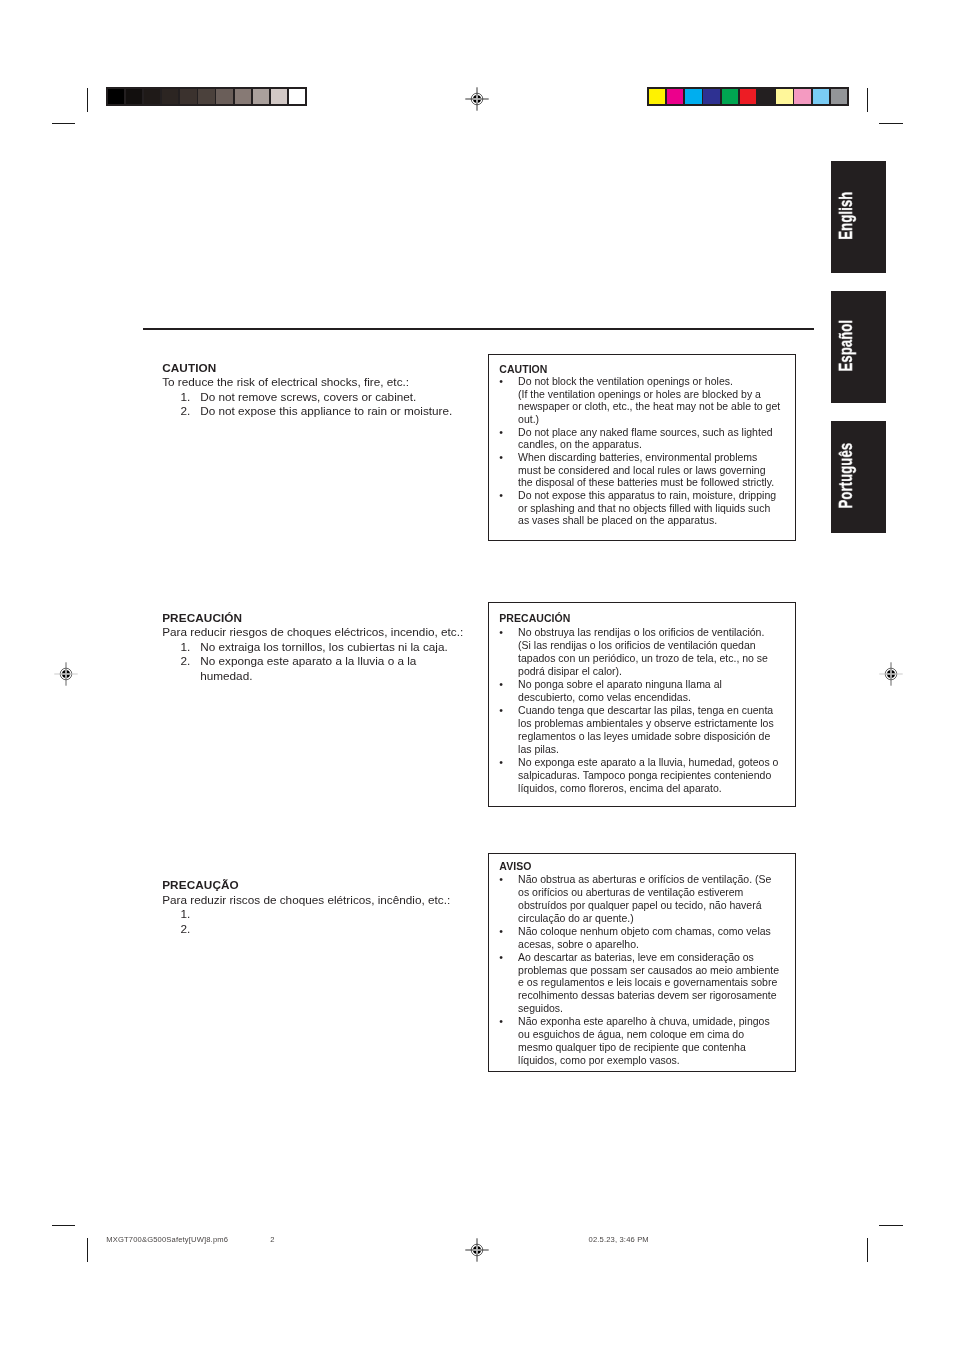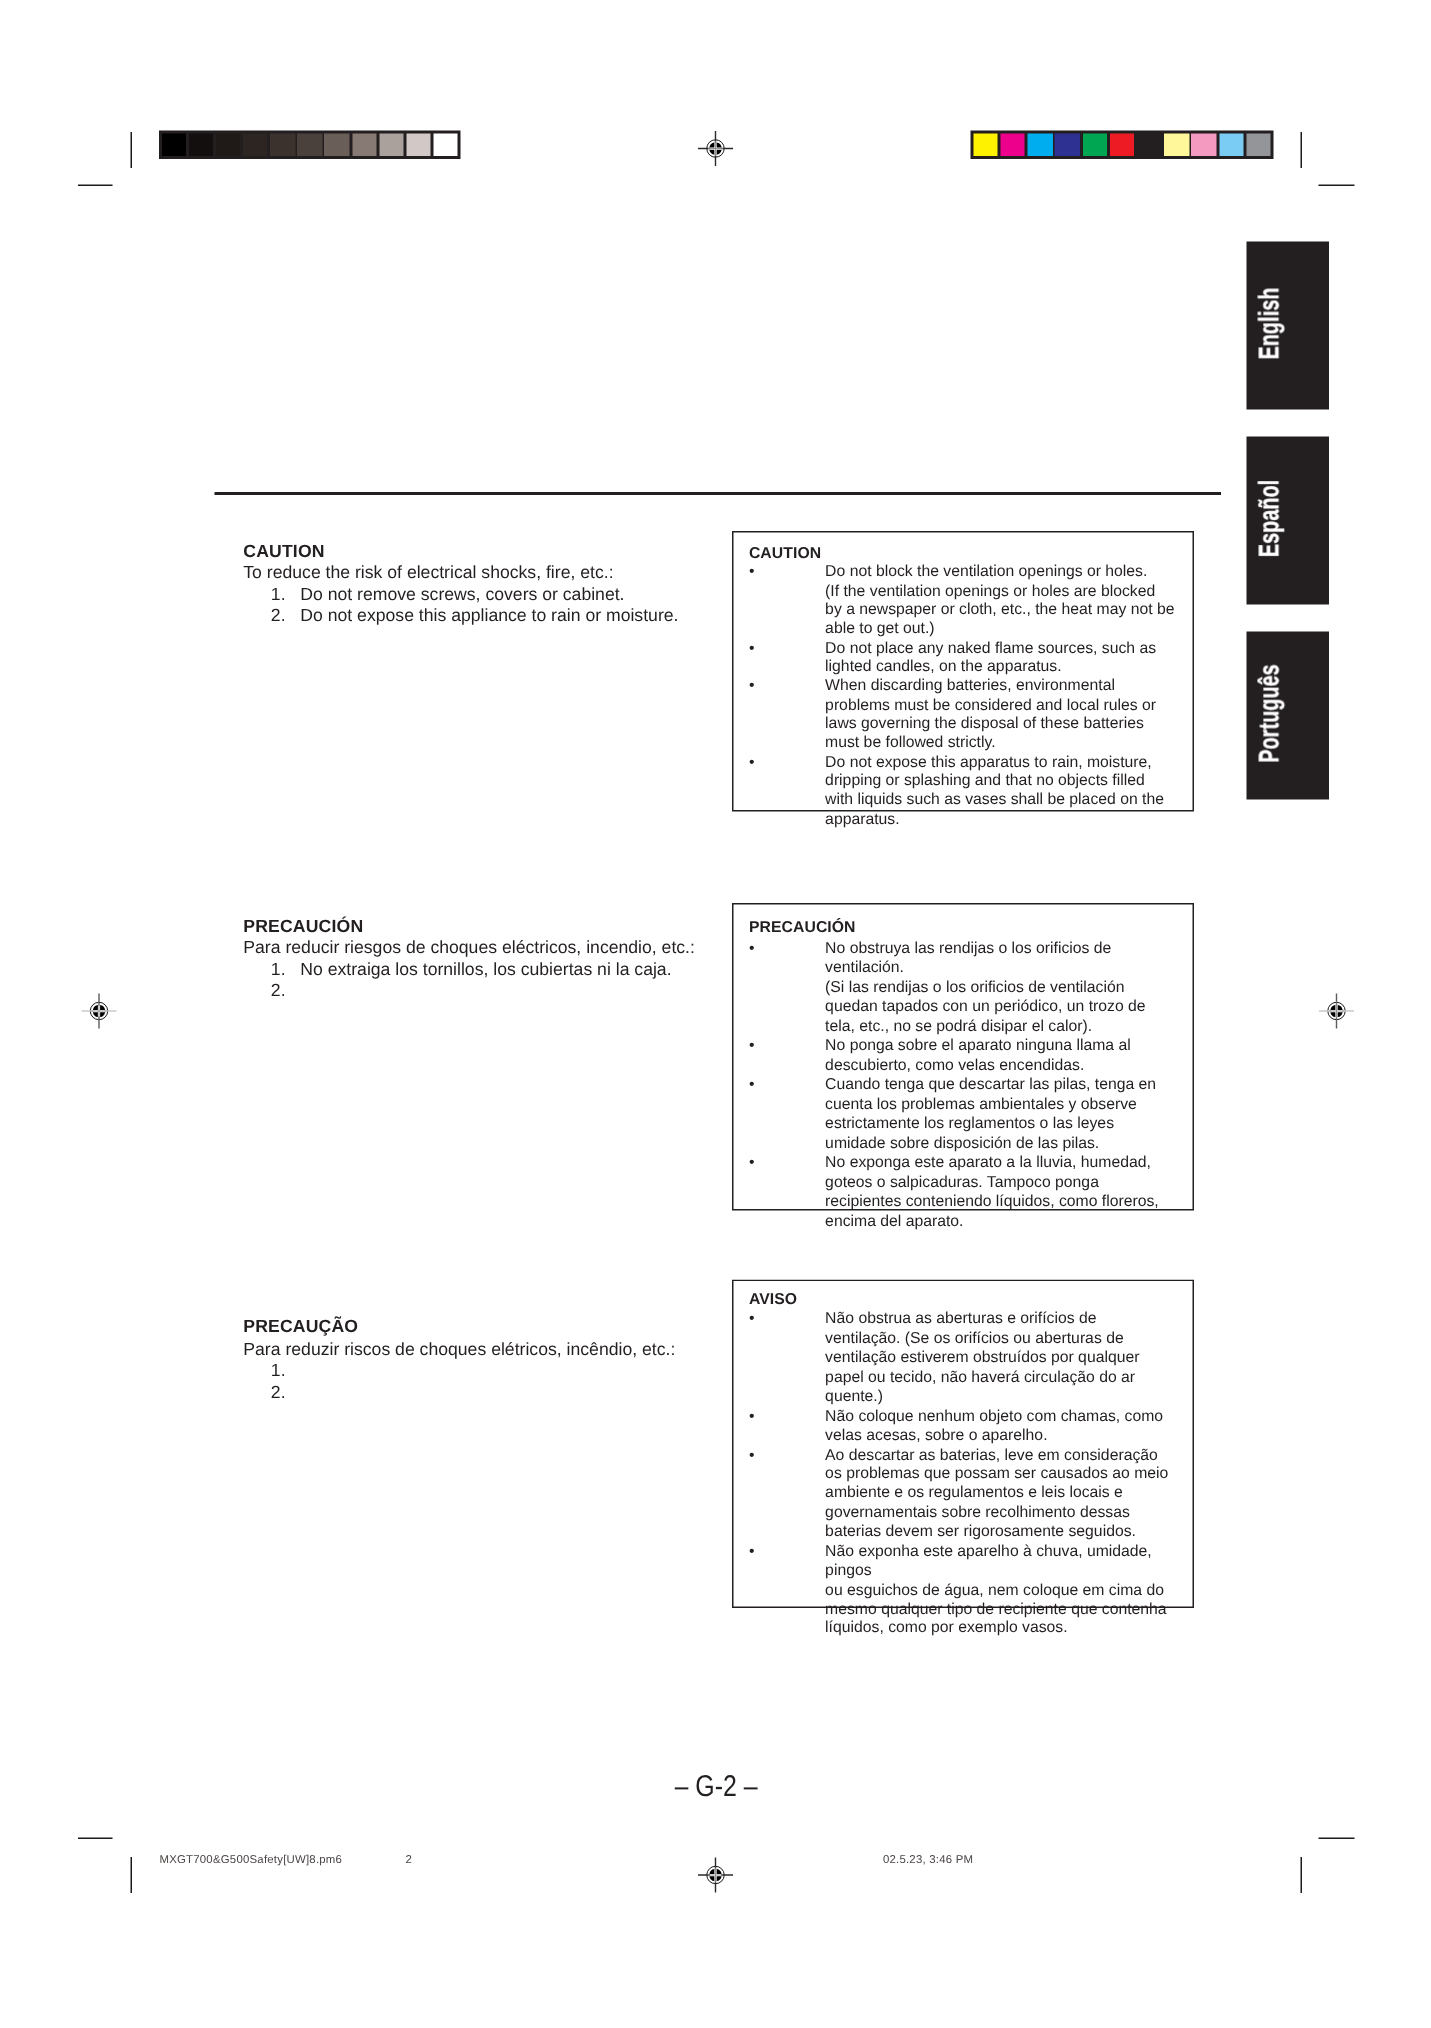--- a/index.html
+++ b/index.html
@@ -31,21 +31,21 @@
   .blk .item{display:flex;}
   .blk .item .n{flex:0 0 38.0px;width:38.0px;text-align:right;padding-right:9.8px;box-sizing:border-box;}
   .blk .item .t{flex:1 1 auto;}
 
   .box{position:absolute;left:488.4px;width:307.6px;border:1.35px solid #231f20;
        box-sizing:border-box;padding:8.8px 12px 6px 9.9px;
        font-size:10.5px;line-height:12.5px;}
   .box .h{font-weight:bold;letter-spacing:0.05px;line-height:12.6px;}
   .box .bullet{display:flex;}
   .box .bullet .b{flex:0 0 18.8px;width:18.8px;font-size:10.5px;line-height:inherit;}
-  .box .bullet .bt{flex:1 1 auto;white-space:pre-wrap;margin-left:32px;}
+  .box .bullet .bt{flex:1 1 auto;white-space:pre-wrap;}
 
   
   .tab{position:absolute;left:831px;width:55px;background:#231f20;}
   .tab .lbl{position:absolute;left:50%;top:50%;
             transform:translate(calc(-50% - 13.1px),calc(-50% - 1.4px)) rotate(-90deg) scaleX(0.70);
             transform-origin:50% 50%;
             white-space:nowrap;color:#ffffff;font-weight:bold;font-size:18.6px;letter-spacing:0.2px;
             -webkit-font-smoothing:antialiased;will-change:transform;backface-visibility:hidden;
             -webkit-text-stroke:0.3px #ffffff;}
 
@@ -177,21 +177,22 @@
       </div>
       <div class="bullet">
         <div class="b">•</div>
         <div class="bt">Do not expose this apparatus to rain, moisture, dripping or splashing and that no objects filled with liquids such as vases shall be placed on the apparatus.</div>
       </div>
     </div>
     <div class="blk" style="top:610.5px">
       <div class="h">PRECAUCIÓN</div>
       <div class="intro">Para reducir riesgos de choques eléctricos, incendio, etc.:</div>
       <div class="item"><div class="n">1.</div><div class="t">No extraiga los tornillos, los cubiertas ni la caja.</div></div>
-      <div class="item"><div class="n">2.</div></div>
+      <div class="item"><div class="n">2.</div><div class="t">No exponga este aparato a la lluvia o a la
+humedad.</div></div>
     </div>
     <div class="box" style="top:602.2px;height:205.0px;padding-top:8.7px;line-height:13.00px">
       <div class="h" style="line-height:13.70px">PRECAUCIÓN</div>
       <div class="bullet">
         <div class="b">•</div>
         <div class="bt">No obstruya las rendijas o los orificios de ventilación.
 (Si las rendijas o los orificios de ventilación quedan tapados con un periódico, un trozo de tela, etc., no se podrá disipar el calor).</div>
       </div>
       <div class="bullet">
         <div class="b">•</div>
@@ -236,17 +237,16 @@
     </div>
     <div class="tab" style="top:161.0px;height:112.0px">
       <span class="lbl">English</span>
     </div>
     <div class="tab" style="top:290.5px;height:112.0px">
       <span class="lbl">Español</span>
     </div>
     <div class="tab" style="top:420.5px;height:112.0px">
       <span class="lbl">Português</span>
     </div>
-    <div id="page-num"><span>– G-2 –</span></div>
     <div class="foot" id="foot-file">MXGT700&amp;G500Safety[UW]8.pm6</div>
     <div class="foot" id="foot-page">2</div>
     <div class="foot" id="foot-time">02.5.23, 3:46 PM</div>
   </div>
 
 </body></html>

